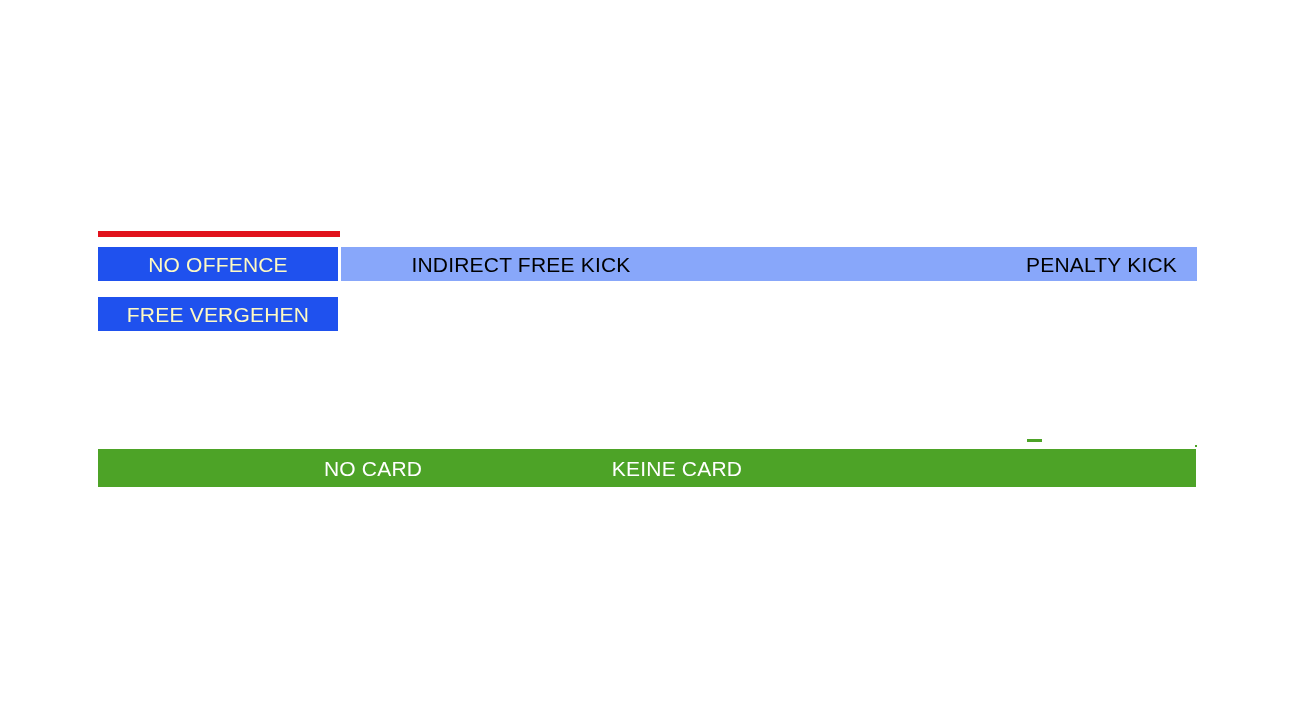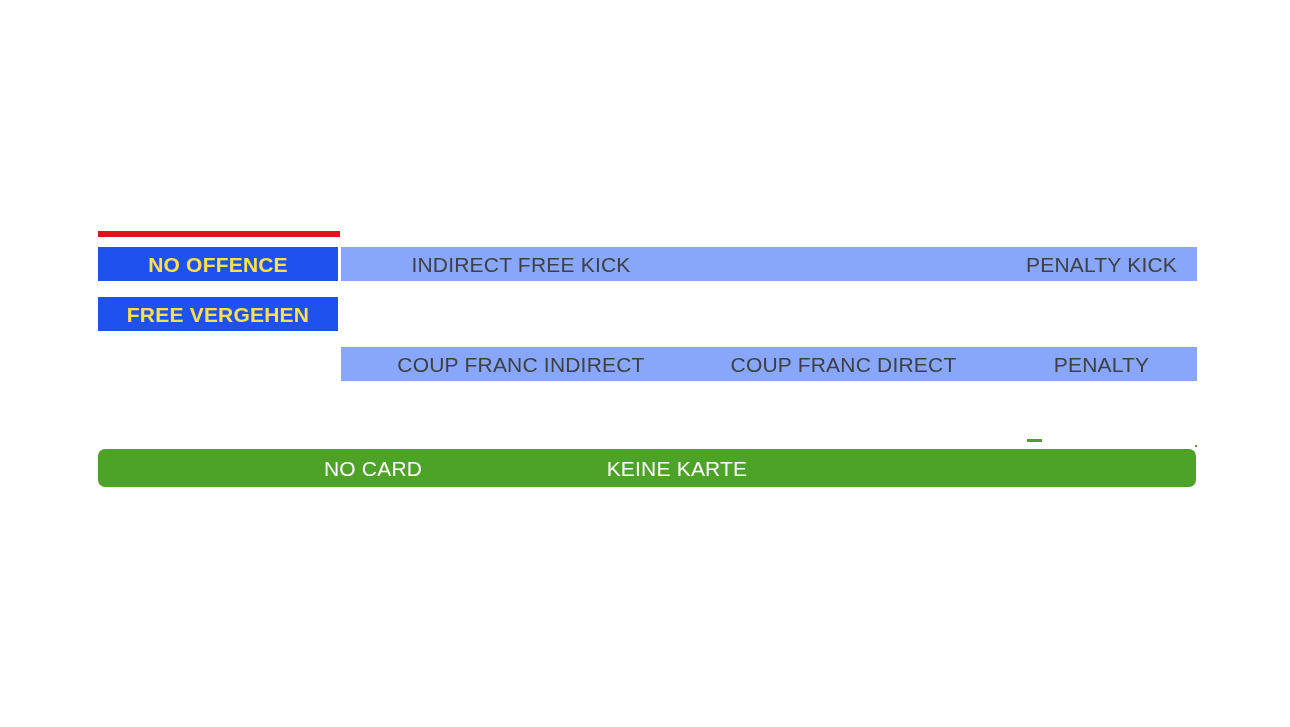--- a/index.html
+++ b/index.html
@@ -58,70 +58,69 @@
     top: 0;
     width: 240px;
     height: 34px;
     background: #1F51EE;
     display: flex;
     align-items: center;
     justify-content: center;
     box-sizing: border-box;
   }
   .lang-cell .lang-label {
-    color: #fde047;
-    font-size: 21px;
-    font-weight: 700;
-    letter-spacing: 0.2px;
-    white-space: nowrap;
-    line-height: 1;
-  }
-
-  
-  .sanction-strip {
-    position: absolute;
-    left: 243px;
-    top: 0;
-    width: 856px;
-    height: 34px;
-    background: #88A7FA;
-  }
-
-  .sanction-cell {
-    position: absolute;
-    top: 0;
-    height: 34px;
-    display: flex;
-    align-items: center;
-    justify-content: center;
-    box-sizing: border-box;
-  }
-  
-  .sanction-cell.c0 { left: 0px;   width: 360px; }
-  .sanction-cell.c1 { left: 380px; width: 245px; }
-  .sanction-cell.c2 { left: 665px; width: 191px; text-align: center; }
-
-  .sanction-cell .sanction-label {
-    color: #404040;
+    color: #fef9c3;
     font-size: 21px;
     font-weight: 400;
     letter-spacing: 0.2px;
     white-space: nowrap;
     line-height: 1;
   }
 
   
+  .sanction-strip {
+    position: absolute;
+    left: 243px;
+    top: 0;
+    width: 856px;
+    height: 34px;
+    background: #88A7FA;
+  }
+
+  .sanction-cell {
+    position: absolute;
+    top: 0;
+    height: 34px;
+    display: flex;
+    align-items: center;
+    justify-content: center;
+    box-sizing: border-box;
+  }
+  
+  .sanction-cell.c0 { left: 0px;   width: 360px; }
+  .sanction-cell.c1 { left: 380px; width: 245px; }
+  .sanction-cell.c2 { left: 665px; width: 191px; text-align: center; }
+
+  .sanction-cell .sanction-label {
+    color: #000000;
+    font-size: 21px;
+    font-weight: 400;
+    letter-spacing: 0.2px;
+    white-space: nowrap;
+    line-height: 1;
+  }
+
+  
   .card-band {
     position: absolute;
     left: 98px;
     top: 449px;
     width: 1098px;
     height: 38px;
     background: #4DA327;
-    border-radius: 7px;
   }
 
   .card-cell {
     position: absolute;
     top: 0;
     height: 38px;
     display: flex;
     align-items: center;
     justify-content: center;
     box-sizing: border-box;
@@ -180,40 +179,29 @@
       </div>
     </div>
 
     <div class="offence-row r1">
       <div class="lang-cell">
         <span class="lang-label">FREE VERGEHEN</span>
       </div>
     </div>
 
     <div class="offence-row r2">
-      <div class="sanction-strip">
-        <div class="sanction-cell c0">
-          <span class="sanction-label">COUP FRANC INDIRECT</span>
-        </div>
-        <div class="sanction-cell c1">
-          <span class="sanction-label">COUP FRANC DIRECT</span>
-        </div>
-        <div class="sanction-cell c2">
-          <span class="sanction-label">PENALTY</span>
-        </div>
-      </div>
     </div>
 
   </div>
 
   <div class="band-tick"></div>
   <div class="band-dot"></div>
 
   <div class="card-band">
     <div class="card-cell k0">
       <span class="card-label">NO CARD</span>
     </div>
     <div class="card-cell k1">
-      <span class="card-label">KEINE KARTE</span>
+      <span class="card-label">KEINE CARD</span>
     </div>
   </div>
 
 </div>
 
 </body></html>

